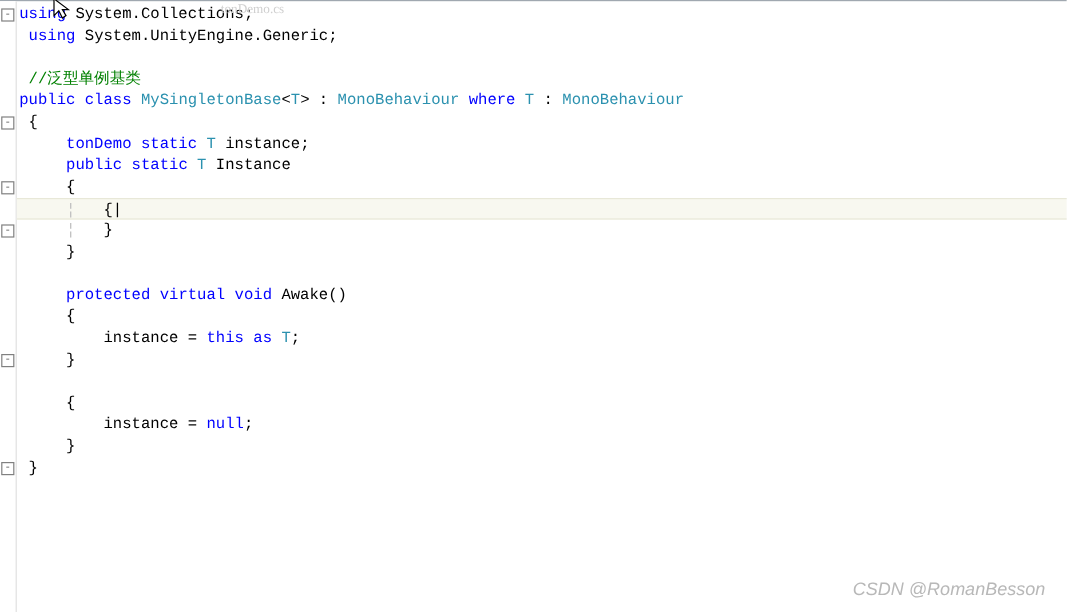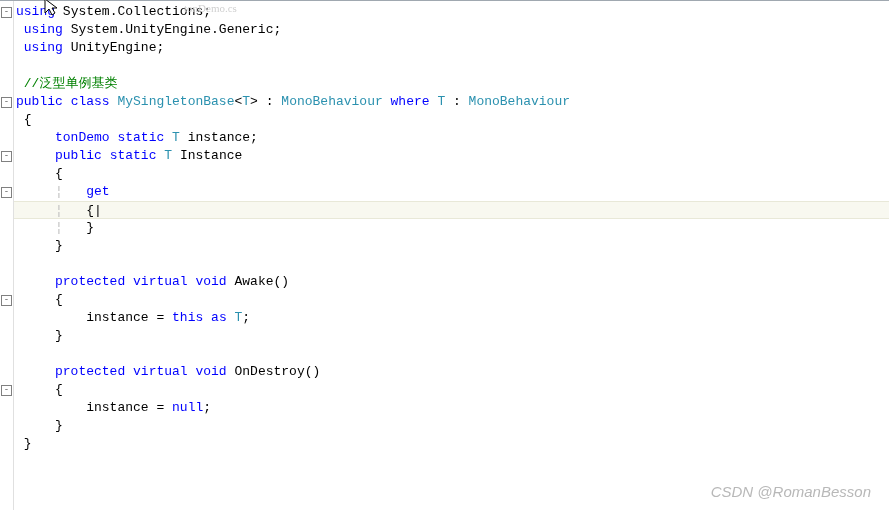--- a/index.html
+++ b/index.html
@@ -143,39 +143,36 @@
     <div class="fold-row"></div>
     <div class="fold-row"></div>
     <div class="fold-row"></div>
     <div class="fold-row"></div>
   </div>
   <div class="code-area">
     <span class="tab-ghost">tonDemo.cs</span>
 
     <div class="line"><span class="kw">using</span><span class="text"> </span><span class="text">System.Collections</span><span class="text">;</span></div>
     <div class="line"> <span class="kw">using</span><span class="text"> </span><span class="text">System.UnityEngine.Generic</span><span class="text">;</span></div>
-    <div class="line"> <span class="kw">using</span><span class="text"> </span><span class="text">UnityEngine</span><span class="text">;</span></div>
     <div class="line"> </div>
     <div class="line"> <span class="comment">//泛型单例基类</span></div>
     <div class="line"><span class="kw">public</span> <span class="kw">class</span> <span class="type">MySingletonBase</span><span class="text">&lt;</span><span class="type">T</span><span class="text">&gt;</span><span class="text"> : </span><span class="type">MonoBehaviour</span> <span class="kw">where</span> <span class="type">T</span><span class="text"> : </span><span class="type">MonoBehaviour</span></div>
     <div class="line"> <span class="text">{</span></div>
     <div class="line">     <span class="kw">tonDemo</span> <span class="kw">static</span> <span class="type">T</span> <span class="text">instance</span><span class="text">;</span></div>
     <div class="line">     <span class="kw">public</span> <span class="kw">static</span> <span class="type">T</span> <span class="text">Instance</span></div>
     <div class="line">     <span class="text">{</span></div>
-    <div class="line">     <span class="guide">¦</span>   <span class="kw">get</span></div>
     <div class="line highlight-line">     <span class="guide">¦</span>   <span class="text cursor-pipe">{|</span></div>
     <div class="line">     <span class="guide">¦</span>   <span class="text">}</span></div>
     <div class="line">     <span class="text">}</span></div>
     <div class="line"> </div>
     <div class="line">     <span class="kw">protected</span> <span class="kw">virtual</span> <span class="kw">void</span> <span class="text">Awake</span><span class="text">()</span></div>
     <div class="line">     <span class="text">{</span></div>
     <div class="line">         <span class="text">instance</span><span class="text"> = </span><span class="kw">this</span> <span class="kw">as</span> <span class="type">T</span><span class="text">;</span></div>
     <div class="line">     <span class="text">}</span></div>
     <div class="line"> </div>
-    <div class="line">     <span class="kw">protected</span> <span class="kw">virtual</span> <span class="kw">void</span> <span class="text">OnDestroy</span><span class="text">()</span></div>
     <div class="line">     <span class="text">{</span></div>
     <div class="line">         <span class="text">instance</span><span class="text"> = </span><span class="kw">null</span><span class="text">;</span></div>
     <div class="line">     <span class="text">}</span></div>
     <div class="line"> <span class="text">}</span></div>
   </div>
 </div>
 
 <div class="watermark">CSDN @RomanBesson</div>
 
 </body></html>

